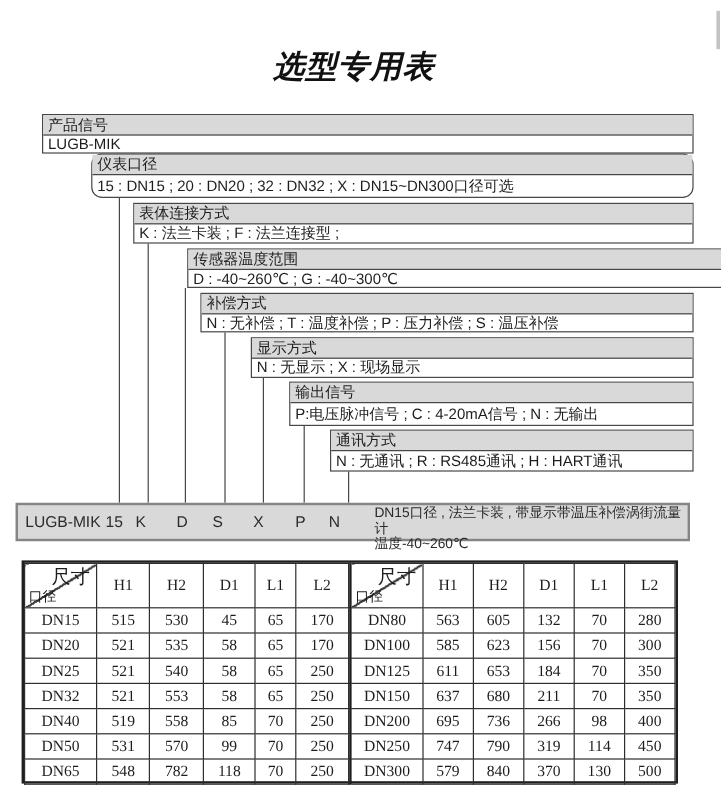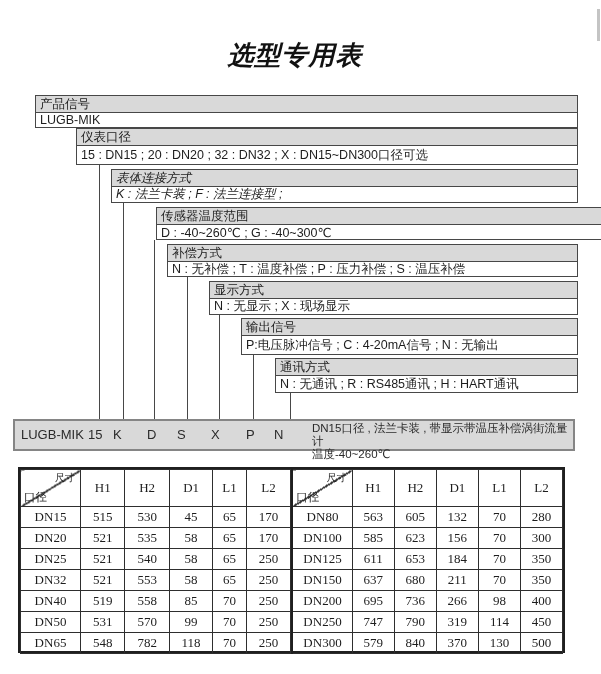--- a/index.html
+++ b/index.html
@@ -48,40 +48,40 @@
     border:1px solid #2e2e2e;text-align:center;vertical-align:middle;
     font-size:13px;font-weight:normal;padding:0;overflow:hidden;
   }
   .dim-half thead tr{height:37px;}
   .dim-half tbody tr{height:21px;}
   .col-dn{width:60px;}
   th.diag{
     position:relative;
     background-image:linear-gradient(to bottom right,transparent 48.5%,#3a3a3a 48.5%,#3a3a3a 51.5%,transparent 51.5%);
   }
-  th.diag .corner-top{position:absolute;top:1px;right:5px;font-size:10px;}
+  th.diag .corner-top{position:absolute;top:1px;right:5px;font-size:16px;}
   th.diag .corner-bottom{position:absolute;bottom:1px;left:3px;font-size:11.5px;}
 </style>
 </head>
 <body>
 
 <div class="page">
 
   <div class="doc-title">选型专用表</div>
   <div class="scroll-thumb"></div>
 
   <div class="cascade-box" style="left:35px;top:95px;width:543px;height:33px;">
     <div class="box-header">产品信号</div>
     <div class="box-content">LUGB-MIK</div>
   </div>
-  <div class="cascade-box" style="left:76px;top:128px;width:502px;height:37px;">
+  <div class="cascade-box" style="left:76px;top:128px;width:502px;height:37px;border-radius:9px;">
     <div class="box-header">仪表口径</div>
     <div class="box-content">15 : DN15 ; 20 : DN20 ; 32 : DN32 ; X : DN15~DN300口径可选</div>
   </div>
-  <div class="cascade-box" style="left:111px;top:169px;width:467px;height:34px;font-style:italic;">
+  <div class="cascade-box" style="left:111px;top:169px;width:467px;height:34px;">
     <div class="box-header">表体连接方式</div>
     <div class="box-content">K : 法兰卡装 ; F : 法兰连接型 ;</div>
   </div>
   <div class="cascade-box" style="left:156px;top:207px;width:525px;height:33px;">
     <div class="box-header">传感器温度范围</div>
     <div class="box-content">D : -40~260℃ ; G : -40~300℃</div>
   </div>
   <div class="cascade-box" style="left:209px;top:281px;width:369px;height:34px;">
     <div class="box-header">显示方式</div>
     <div class="box-content">N : 无显示 ; X : 现场显示</div>

